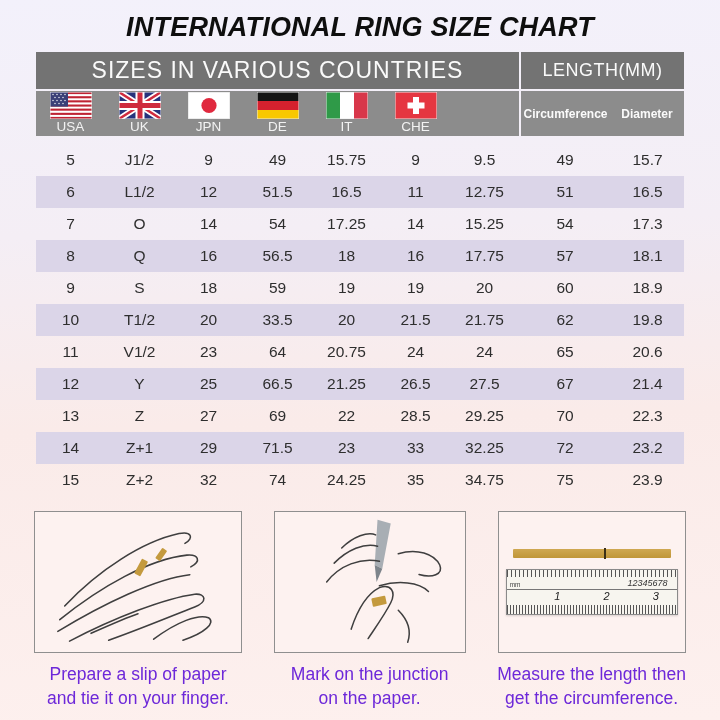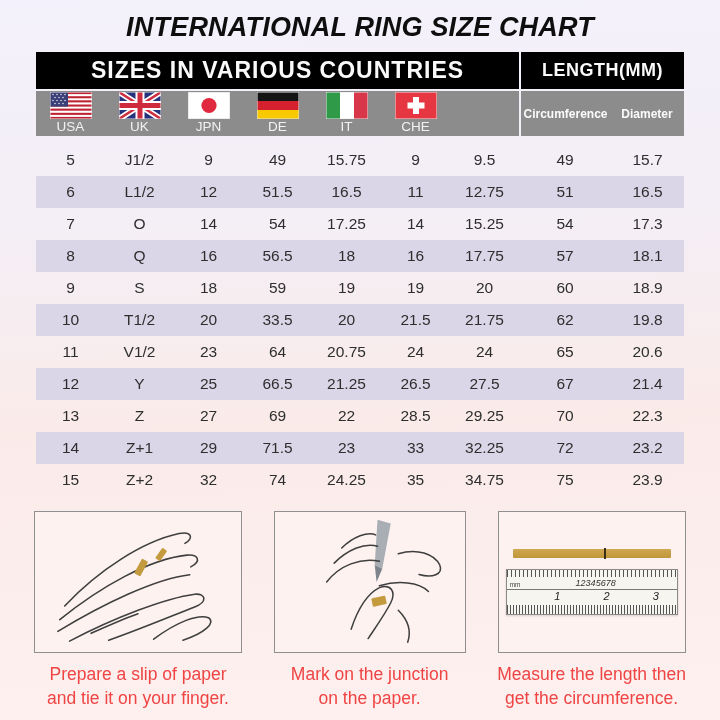--- a/index.html
+++ b/index.html
@@ -24,25 +24,25 @@
 
   .size-table { width: 648px; margin: 0 auto; }
 
   .thead-groups {
     display: grid;
     grid-template-columns: 483px 163px;
     gap: 2px;
     margin-bottom: 2px;
   }
   .group-cell {
-    background: #000000;
+    background: #737373;
     color: #fafafa;
     height: 37px;
     display: flex; align-items: center; justify-content: center;
-    font-weight: bold;
+    font-weight: normal;
   }
   .group-cell.left  { font-size: 23px; letter-spacing: 1px; }
   .group-cell.right { font-size: 18px; letter-spacing: 0.5px; }
 
   .thead-cols {
     display: grid;
     grid-template-columns: 483px 163px;
     gap: 2px;
   }
   .flags-section {
@@ -89,21 +89,21 @@
     overflow: hidden;
   }
   .instruction:nth-child(1) .illus-box { width: 208px; }
   .instruction:nth-child(2) .illus-box { width: 192px; }
   .instruction:nth-child(3) .illus-box { width: 188px; }
   .caption {
     margin-top: 9px;
     text-align: center;
     font-size: 17.5px;
     line-height: 1.38;
-    color: #ef4444;
+    color: #6d28d9;
     white-space: nowrap;
   }
 
   
   .measure-wrap { width: 176px; }
   .paper-strip {
     position: relative;
     width: 158px; height: 9px;
     margin: 0 auto 11px;
     background: linear-gradient(180deg, #cfa852 0%, #c09638 100%);
@@ -125,21 +125,21 @@
     height: 7px;
     background: repeating-linear-gradient(90deg, #555 0 1px, transparent 1px 4px);
   }
   .ruler-ticks.bottom {
     height: 9px;
     background: repeating-linear-gradient(90deg, #555 0 1px, transparent 1px 3px);
   }
   .ruler-cm {
     position: relative;
     display: flex;
-    justify-content: center;
+    justify-content: flex-end;
     padding: 0 9px 0 17px;
     font-size: 9px; color: #333; font-style: italic;
     height: 12px; line-height: 12px;
   }
   .ruler-cm .unit {
     position: absolute; left: 3px; top: 2px;
     font-size: 6.5px; font-style: normal; color: #444;
   }
   .ruler-mid { border-top: 1px solid #777; }
   .ruler-inch {

